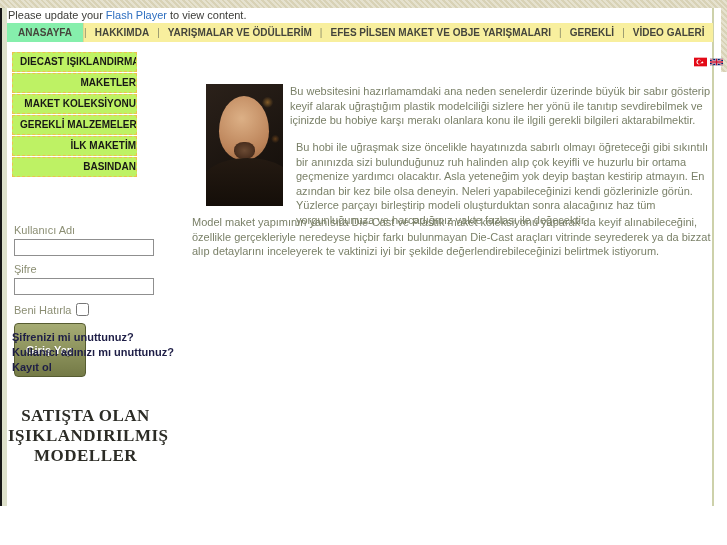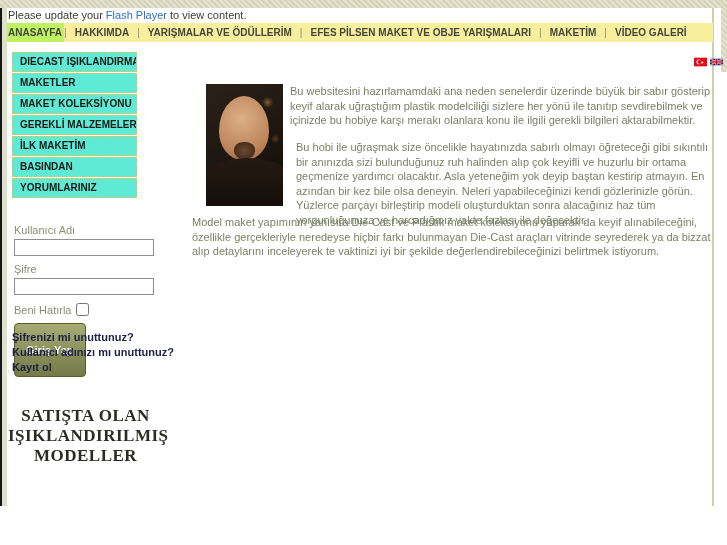--- a/index.html
+++ b/index.html
@@ -16,28 +16,28 @@
      background-image:repeating-linear-gradient(45deg,rgba(255,255,255,.35) 0 2px,rgba(0,0,0,0) 2px 4px);}
 
   
   .flash-bar{position:absolute;left:8px;top:9px;height:14px;font-size:11px;color:#3c3c38;white-space:nowrap;}
   .flash-link{color:#2e6fc0;cursor:pointer;}
 
   
   .navbar{position:absolute;left:7px;top:23px;width:706px;height:19px;background:#f8ef9e;
           display:flex;align-items:center;font-size:10px;font-weight:bold;color:#45453c;}
   .nav-item{padding:0 8px;height:19px;line-height:19px;cursor:pointer;white-space:nowrap;}
-  .nav-item.active{background:#bef264;border-right:1px solid #e3d98f;padding:0 1px;}
+  .nav-item.active{background:#86efac;border-right:1px solid #e3d98f;padding:0 11px;}
   .nav-sep{color:#8c8c6a;font-weight:normal;}
 
   
   .menu{position:absolute;left:12px;top:52px;width:125px;}
   .menu-item{box-sizing:border-box;width:125px;height:20px;line-height:18px;border:1px dashed #ecc24d;
-     margin-bottom:1px;padding-left:7px;font-size:10px;font-weight:bold;color:#181816;background:#5eead4;
-     cursor:pointer;white-space:nowrap;overflow:hidden;}
+     margin-bottom:1px;padding-left:7px;font-size:10px;font-weight:bold;color:#181816;background:#bef264;
+     cursor:pointer;white-space:nowrap;overflow:hidden;text-align:right;}
 
   
   .login{position:absolute;left:14px;top:224px;width:146px;font-size:11px;color:#8b8e73;}
   .login label{display:block;margin-bottom:3px;}
   .login input[type="text"],.login input[type="password"]{
      width:140px;height:17px;border:1px solid #8f8f8f;margin:0 0 7px 0;box-sizing:border-box;background:#fff;}
   .remember{display:flex;align-items:center;gap:5px;margin:1px 0 7px 0;}
   .remember input{width:13px;height:13px;margin:0;}
   .login-btn{background:linear-gradient(#a6ac74,#747a46);border:1px solid #565c31;border-radius:4px;
      color:#fff;font-size:11px;font-weight:bold;padding:20px 11px;cursor:pointer;
@@ -99,33 +99,32 @@
 
   <div class="navbar">
     <span class="nav-item active">ANASAYFA</span>
     <span class="nav-sep">|</span>
     <span class="nav-item">HAKKIMDA</span>
     <span class="nav-sep">|</span>
     <span class="nav-item">YARIŞMALAR VE ÖDÜLLERİM</span>
     <span class="nav-sep">|</span>
     <span class="nav-item">EFES PİLSEN MAKET VE OBJE YARIŞMALARI</span>
     <span class="nav-sep">|</span>
-    <span class="nav-item">MAKETİM</span>
+    <span class="nav-item">GEREKLİ</span>
     <span class="nav-sep">|</span>
     <span class="nav-item">VİDEO GALERİ</span>
   </div>
 
   <div class="menu">
     <div class="menu-item">DIECAST IŞIKLANDIRMA</div>
     <div class="menu-item">MAKETLER</div>
     <div class="menu-item">MAKET KOLEKSİYONU</div>
     <div class="menu-item">GEREKLİ MALZEMELER</div>
     <div class="menu-item">İLK MAKETİM</div>
     <div class="menu-item">BASINDAN</div>
-    <div class="menu-item">YORUMLARINIZ</div>
   </div>
 
   <div class="login">
     <label>Kullanıcı Adı</label>
     <input type="text" value="" style="">
     <label>Şifre</label>
     <input type="password" value="" style="">
     <div class="remember">
       <span>Beni Hatırla</span>
       <input type="checkbox" style="">

